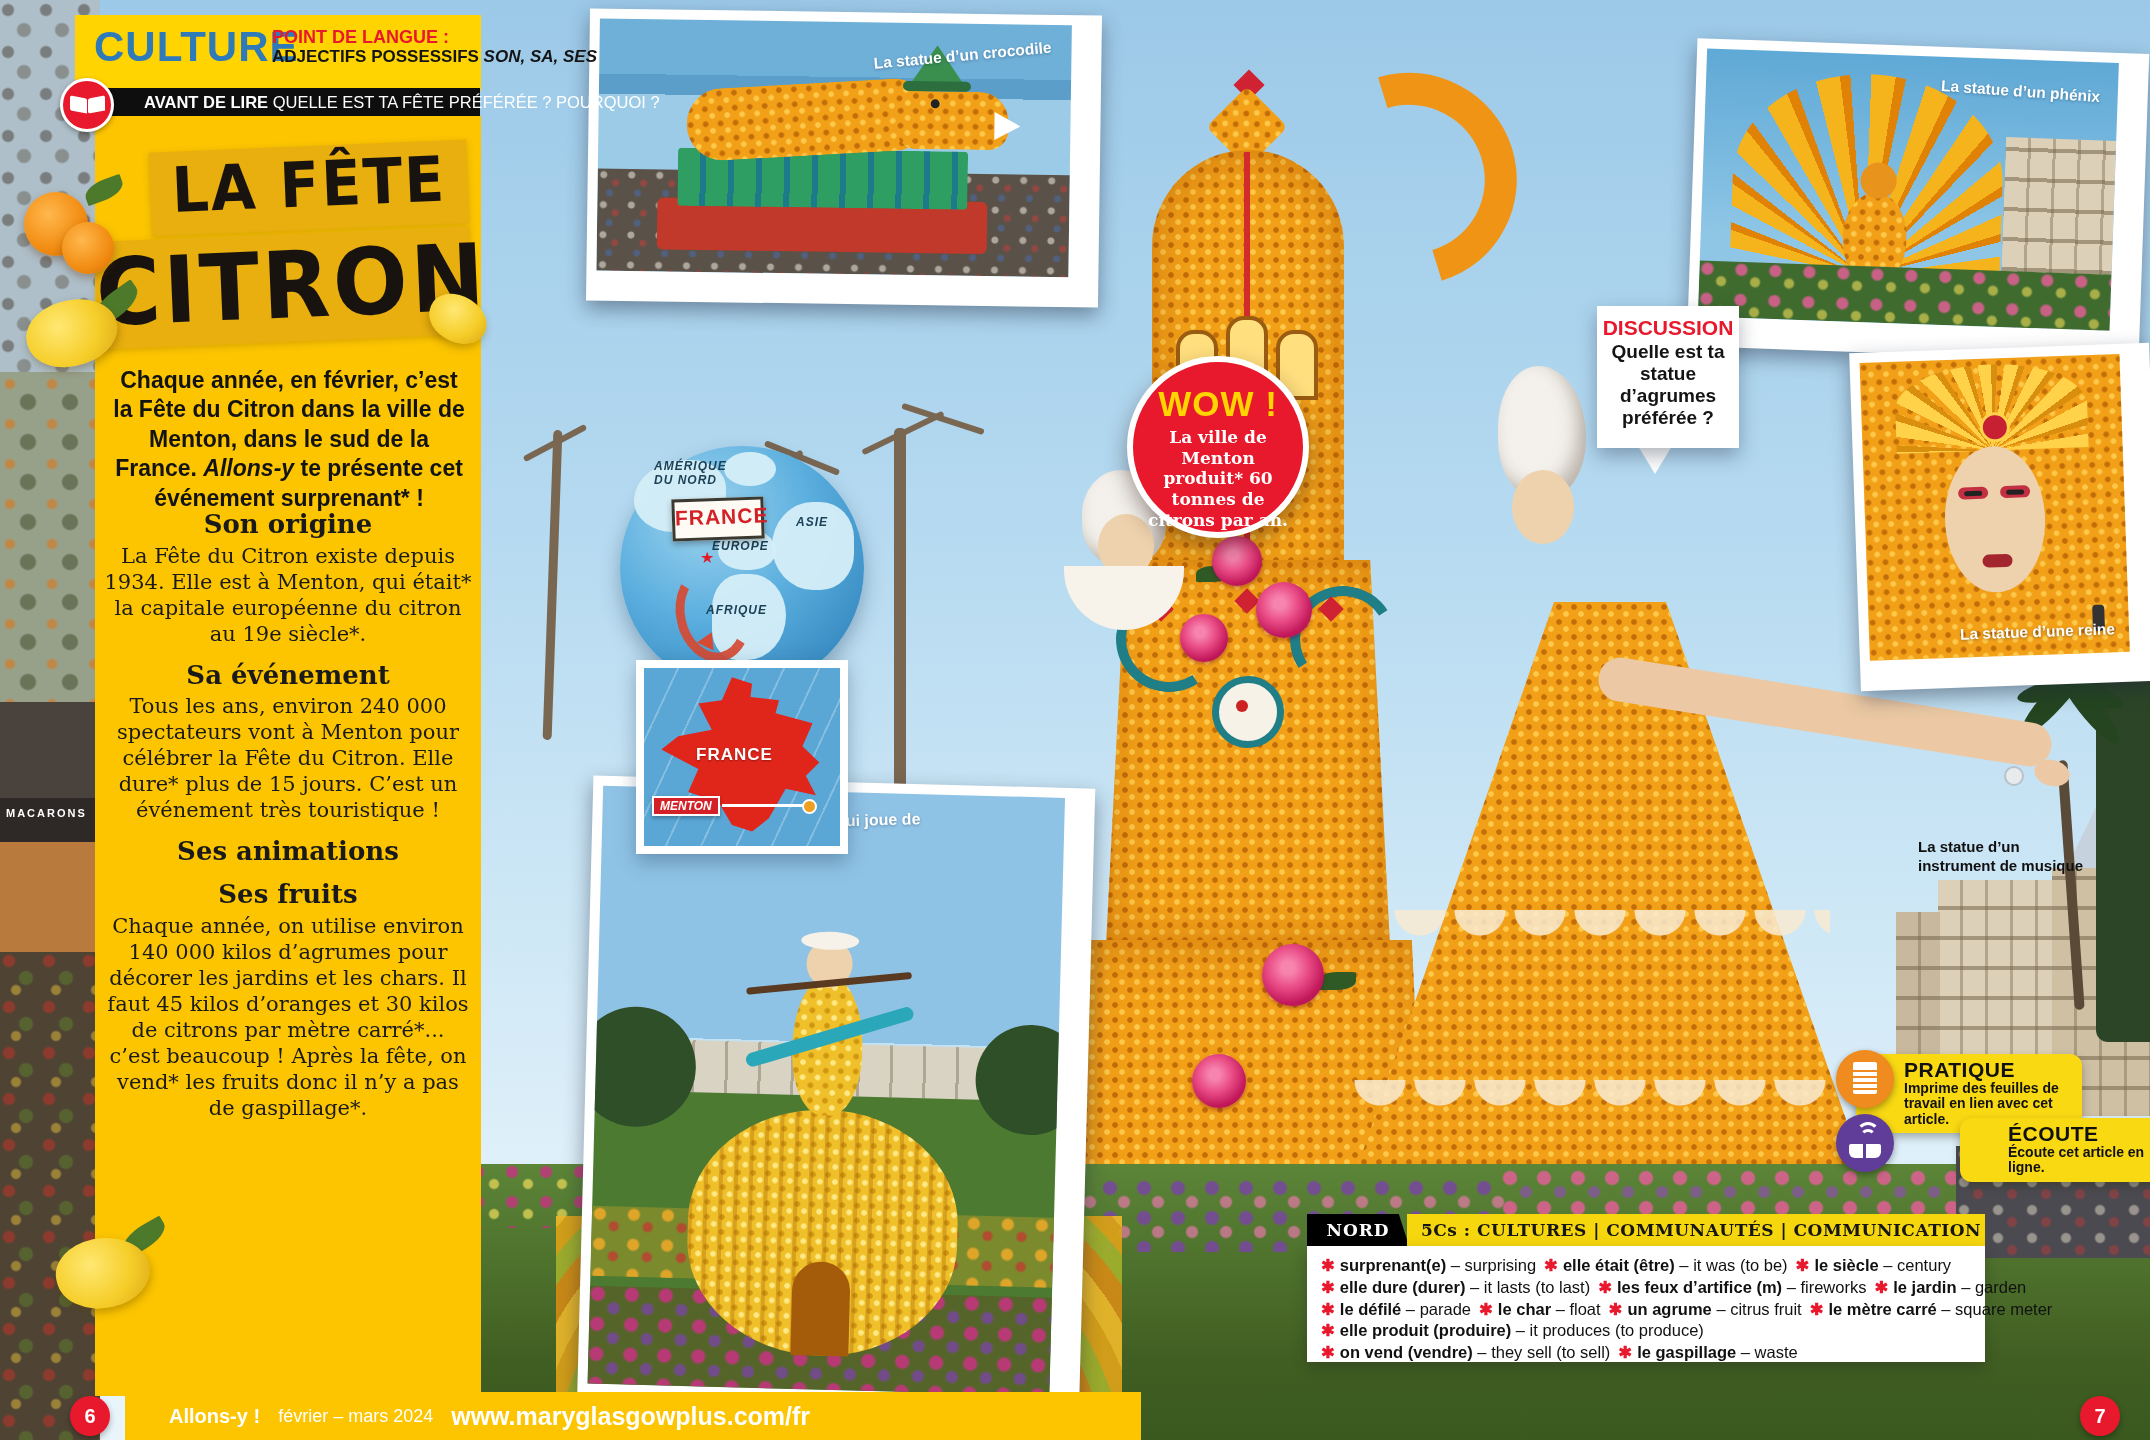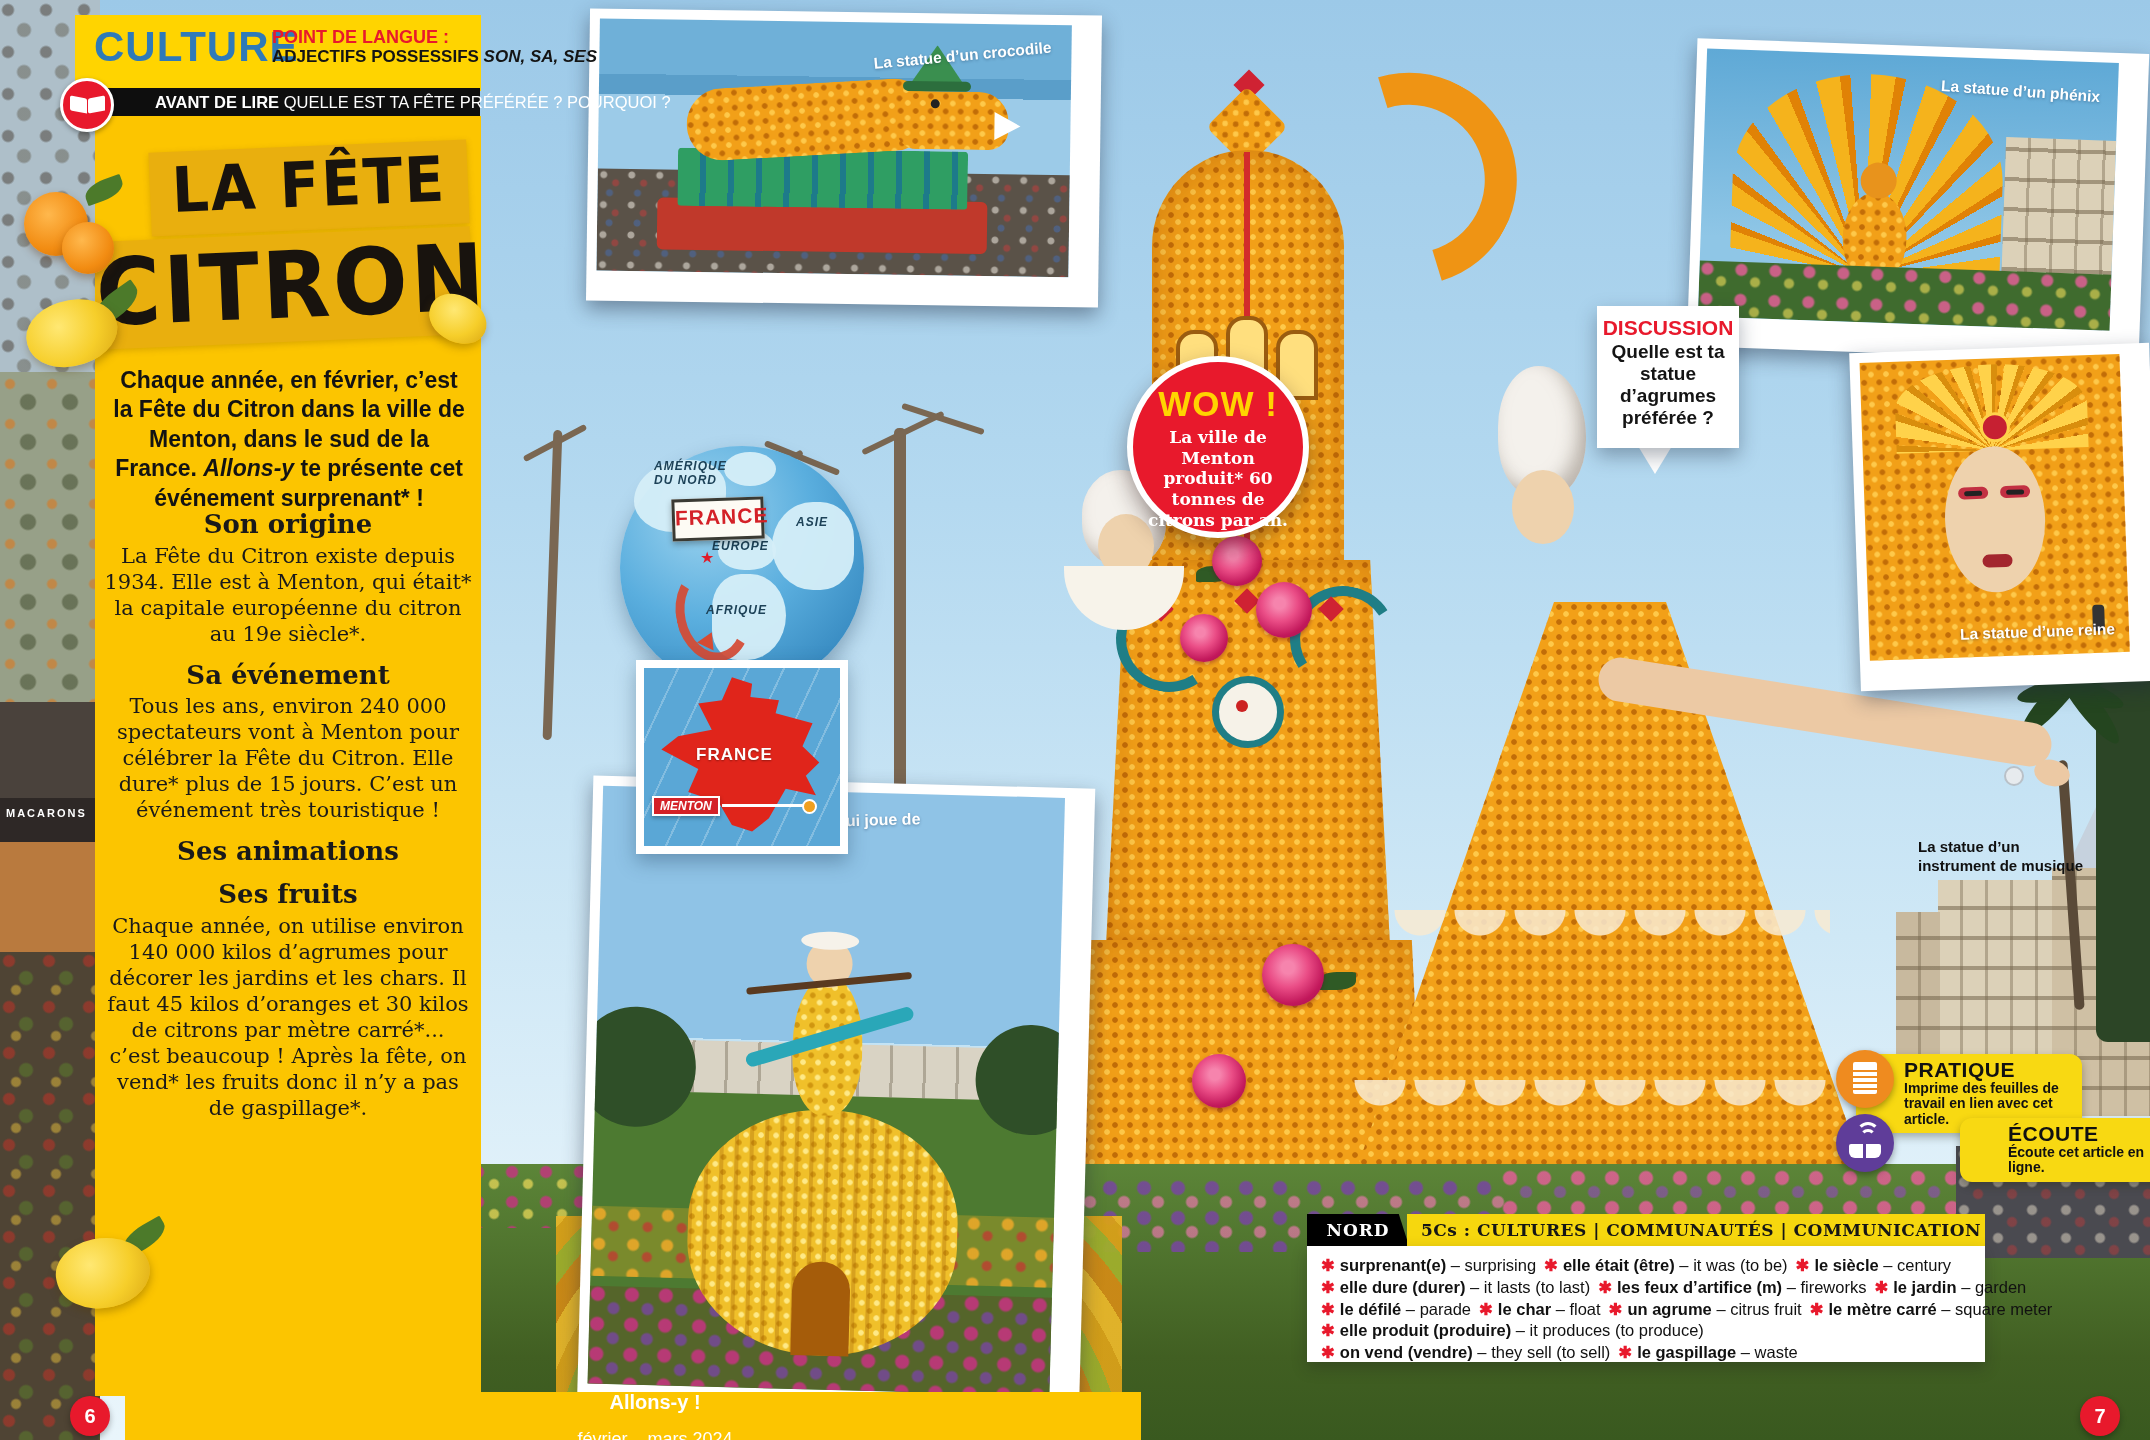--- a/index.html
+++ b/index.html
@@ -100,21 +100,21 @@
   #menton-label{left:8px;top:128px;background:#d42127;border:2px solid #fff;color:#fff;font:800 italic 12px/16px "Liberation Sans",sans-serif;padding:0 6px;box-shadow:0 2px 4px rgba(0,0,0,.3);}
   #menton-line{left:78px;top:136px;width:82px;height:3px;background:#fff;}
   #menton-dot{left:158px;top:131px;width:11px;height:11px;background:#f0a020;border:2px solid #fff;border-radius:50%;}
   
   #hdr-box{left:75px;top:15px;width:406px;height:76px;background:#ffd400;}
   #hdr-culture{left:94px;top:26px;color:#2f7ab8;font:900 42px/1 "Liberation Sans",sans-serif;letter-spacing:1px;}
   #hdr-point{left:272px;top:28px;color:#e8192c;font:800 18px/1.1 "Liberation Sans",sans-serif;}
   #hdr-adj{left:272px;top:48px;color:#141414;font:800 17px/1.1 "Liberation Sans",sans-serif;}
   #hdr-adj i{font-style:italic;}
   #avant-bar{left:98px;top:88px;width:382px;height:28px;background:#0e0e0e;color:#fff;font:400 16.5px/28px "Liberation Sans",sans-serif;padding-left:46px;box-sizing:border-box;white-space:nowrap;}
-  #avant-bar b{font-weight:800;margin-left:11px;}
+  #avant-bar b{font-weight:800;}
   #avant-circ{left:60px;top:78px;width:48px;height:48px;background:#e8192c;border:3px solid #fff;border-radius:50%;box-shadow:0 2px 5px rgba(0,0,0,.35);}
   .bookpage{position:absolute;top:16px;width:17px;height:15px;background:#fff;border-radius:2px 2px 0 2px;}
   #panel{left:95px;top:116px;width:386px;height:1280px;background:#fcc500;}
   .tstrip{background:#e9af0e;transform:rotate(-2.4deg);box-shadow:0 2px 6px rgba(120,80,0,.25);}
   #title1{left:150px;top:146px;width:318px;height:84px;}
   #title1 span{display:block;text-align:center;color:#18130e;font:900 58px/84px "DejaVu Sans",sans-serif;letter-spacing:2px;transform:scaleY(1.08);}
   #title2{left:96px;top:234px;width:376px;height:108px;}
   #title2 span{display:block;text-align:center;color:#18130e;font:900 88px/104px "DejaVu Sans",sans-serif;letter-spacing:3px;transform:scaleY(1.05);}
   #intro{left:108px;top:366px;width:362px;text-align:center;color:#131313;font:700 23px/1.28 "Liberation Sans",sans-serif;}
   #intro i{font-style:italic;}
@@ -147,21 +147,21 @@
     background-image:linear-gradient(90deg,transparent 0 14px,#5f3d99 14px 17px,transparent 17px);}
   .wave{position:absolute;border:3px solid #fff;border-radius:50%;border-bottom-color:transparent;border-left-color:transparent;border-right-color:transparent;}
   
   #mots-tab{left:1307px;top:1214px;width:102px;height:32px;background:#000;color:#fff;font:700 17px/32px "DejaVu Serif",serif;text-align:center;letter-spacing:1px;clip-path:polygon(0 0,90% 0,100% 100%,0 100%);}
   #mots-strand{left:1407px;top:1214px;width:578px;height:32px;background:#f6d70e;color:#161616;font:700 17px/32px "DejaVu Serif",serif;padding-left:14px;box-sizing:border-box;letter-spacing:.5px;}
   #vocab{left:1307px;top:1246px;width:678px;height:116px;background:#fff;box-shadow:0 6px 14px rgba(30,30,30,.3);padding:9px 14px;box-sizing:border-box;color:#111;font:400 16.5px/1.32 "Liberation Sans",sans-serif;}
   .ventry{margin-right:8px;white-space:nowrap;}
   .vast{color:#e8192c;font-weight:700;margin-right:5px;}
   .vterm{font-weight:700;margin-top:23px;}
   
-  #foot-bar{left:125px;top:1392px;width:1016px;height:48px;background:#fcc500;display:flex;align-items:center;gap:18px;padding-left:44px;box-sizing:border-box;flex-direction:column;}
+  #foot-bar{left:125px;top:1392px;width:1016px;height:48px;background:#fcc500;display:flex;align-items:center;gap:18px;padding-left:44px;box-sizing:border-box;}
   #foot-mag{color:#fff;font:800 20px/1 "Liberation Sans",sans-serif;}
   #foot-issue{color:#fff;font:400 18px/1 "Liberation Sans",sans-serif;}
   #foot-url{color:#fff;font:800 25px/1 "Liberation Sans",sans-serif;}
   .pagec{width:40px;height:40px;background:#e8192c;border-radius:50%;color:#fff;font:800 20px/40px "Liberation Sans",sans-serif;text-align:center;box-shadow:0 3px 6px rgba(0,0,0,.3);}
 </style>
 </head>
 <body>
 
 <div id="stage" class="nosel">
 

